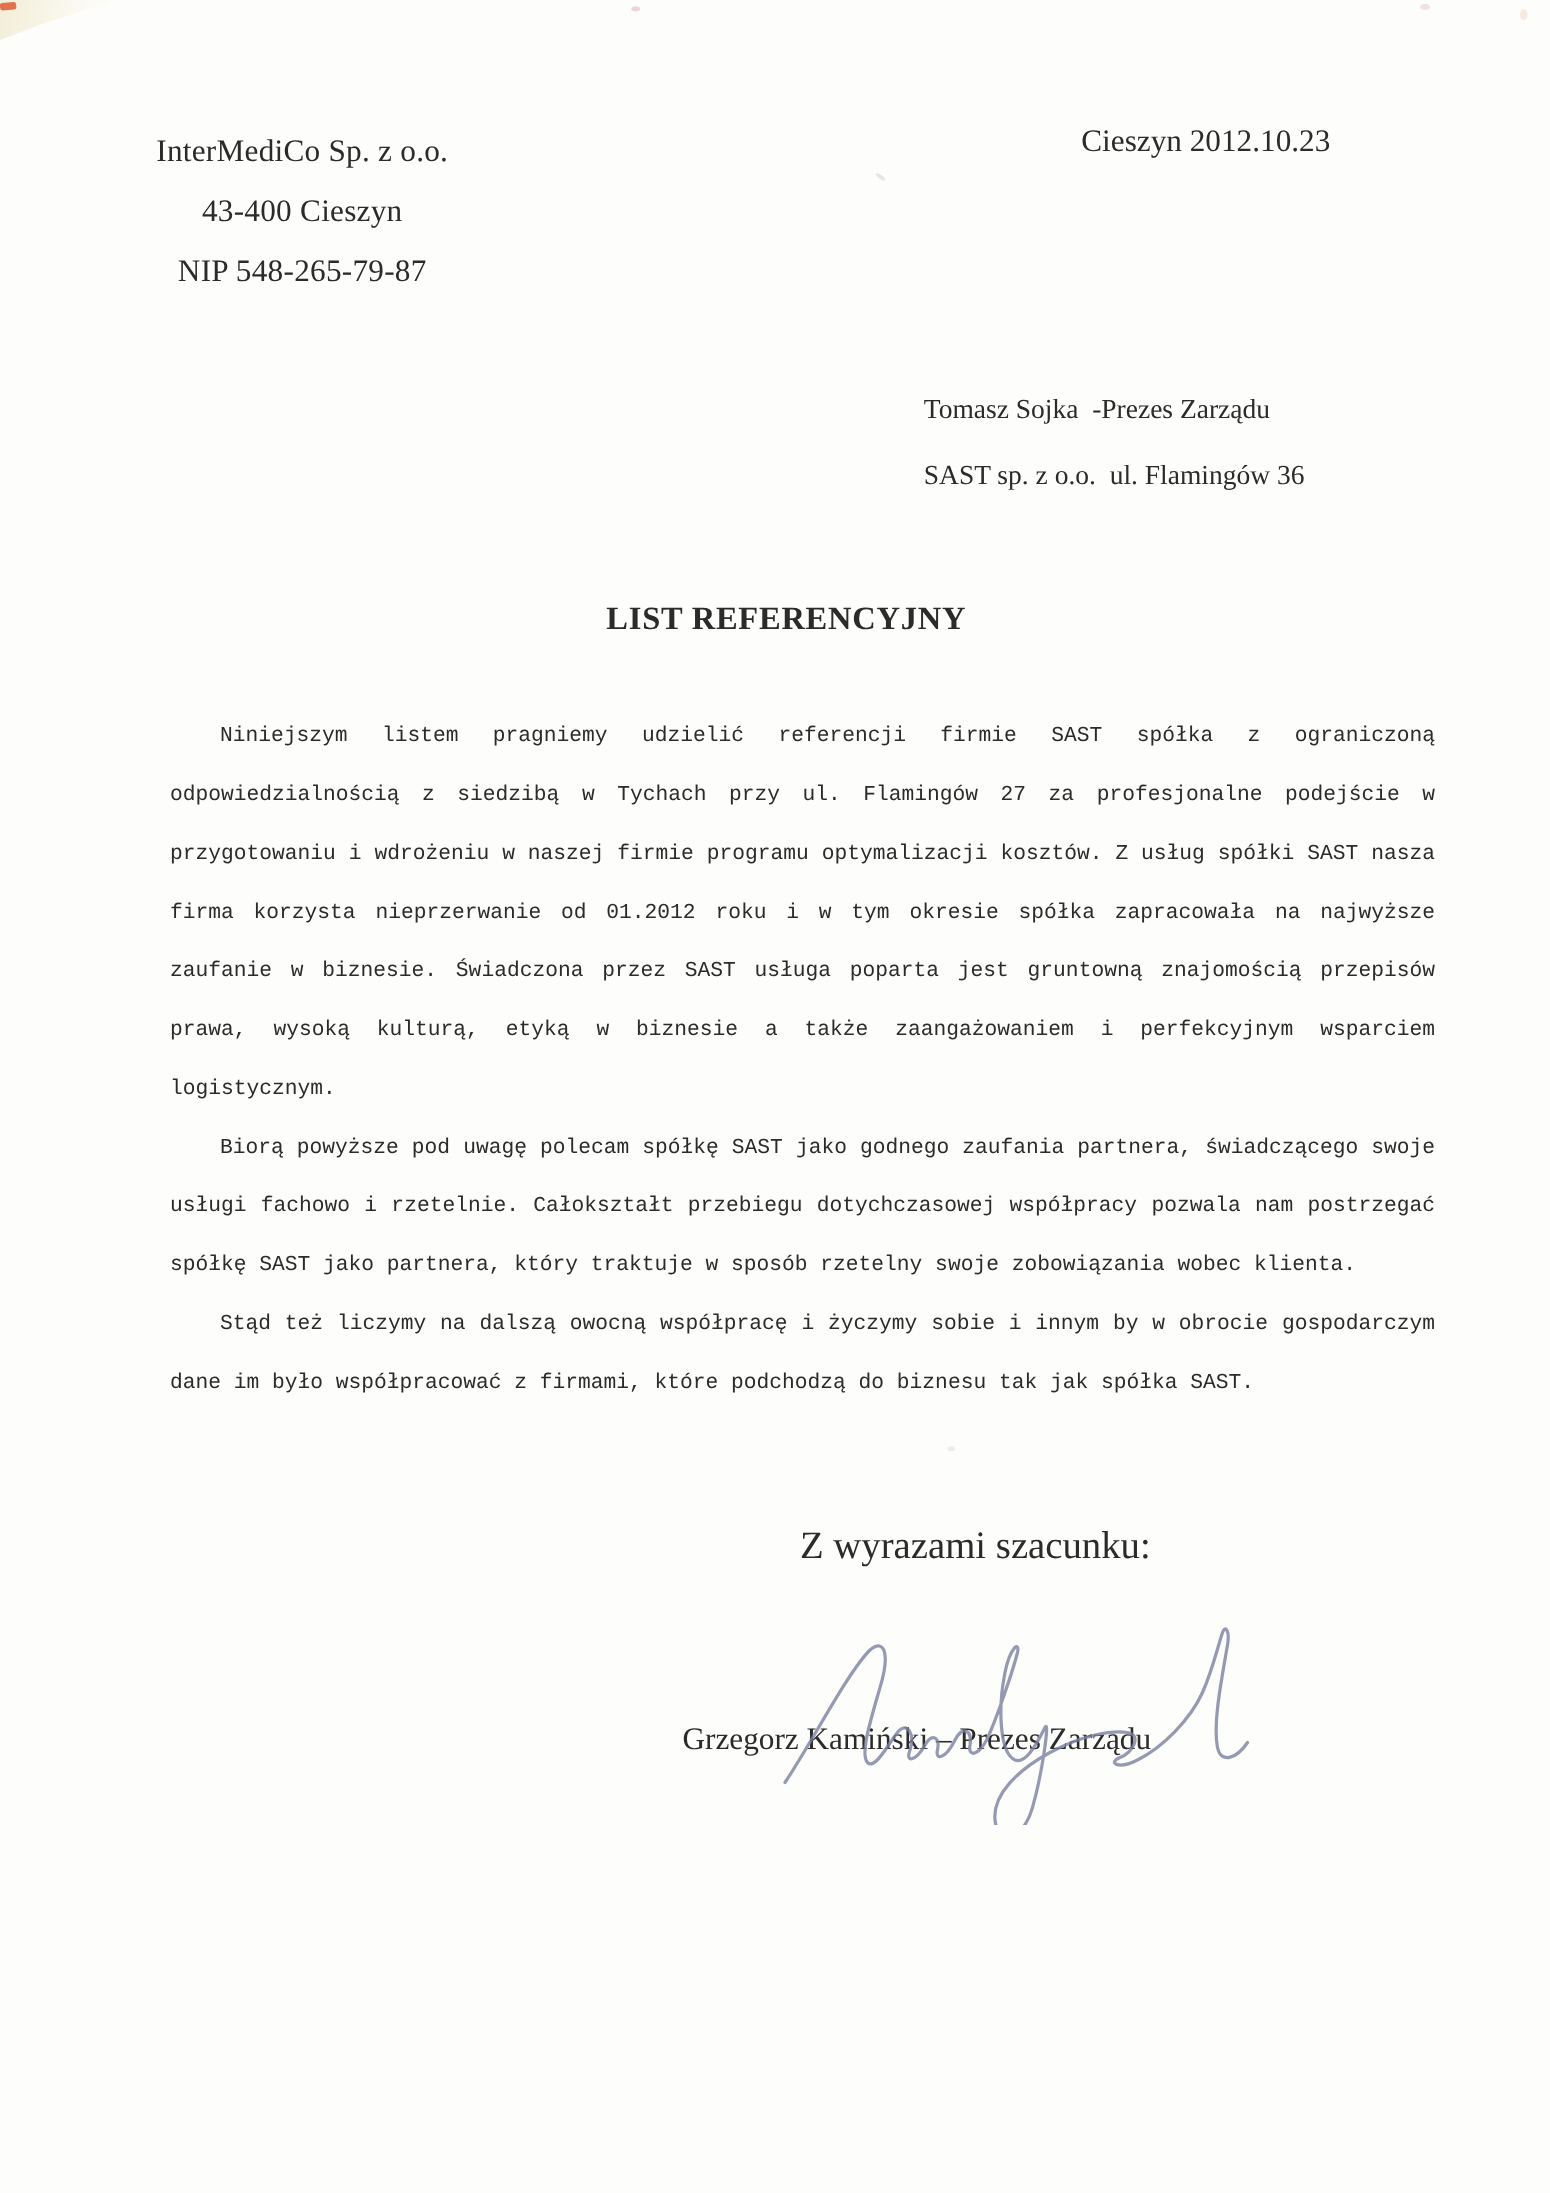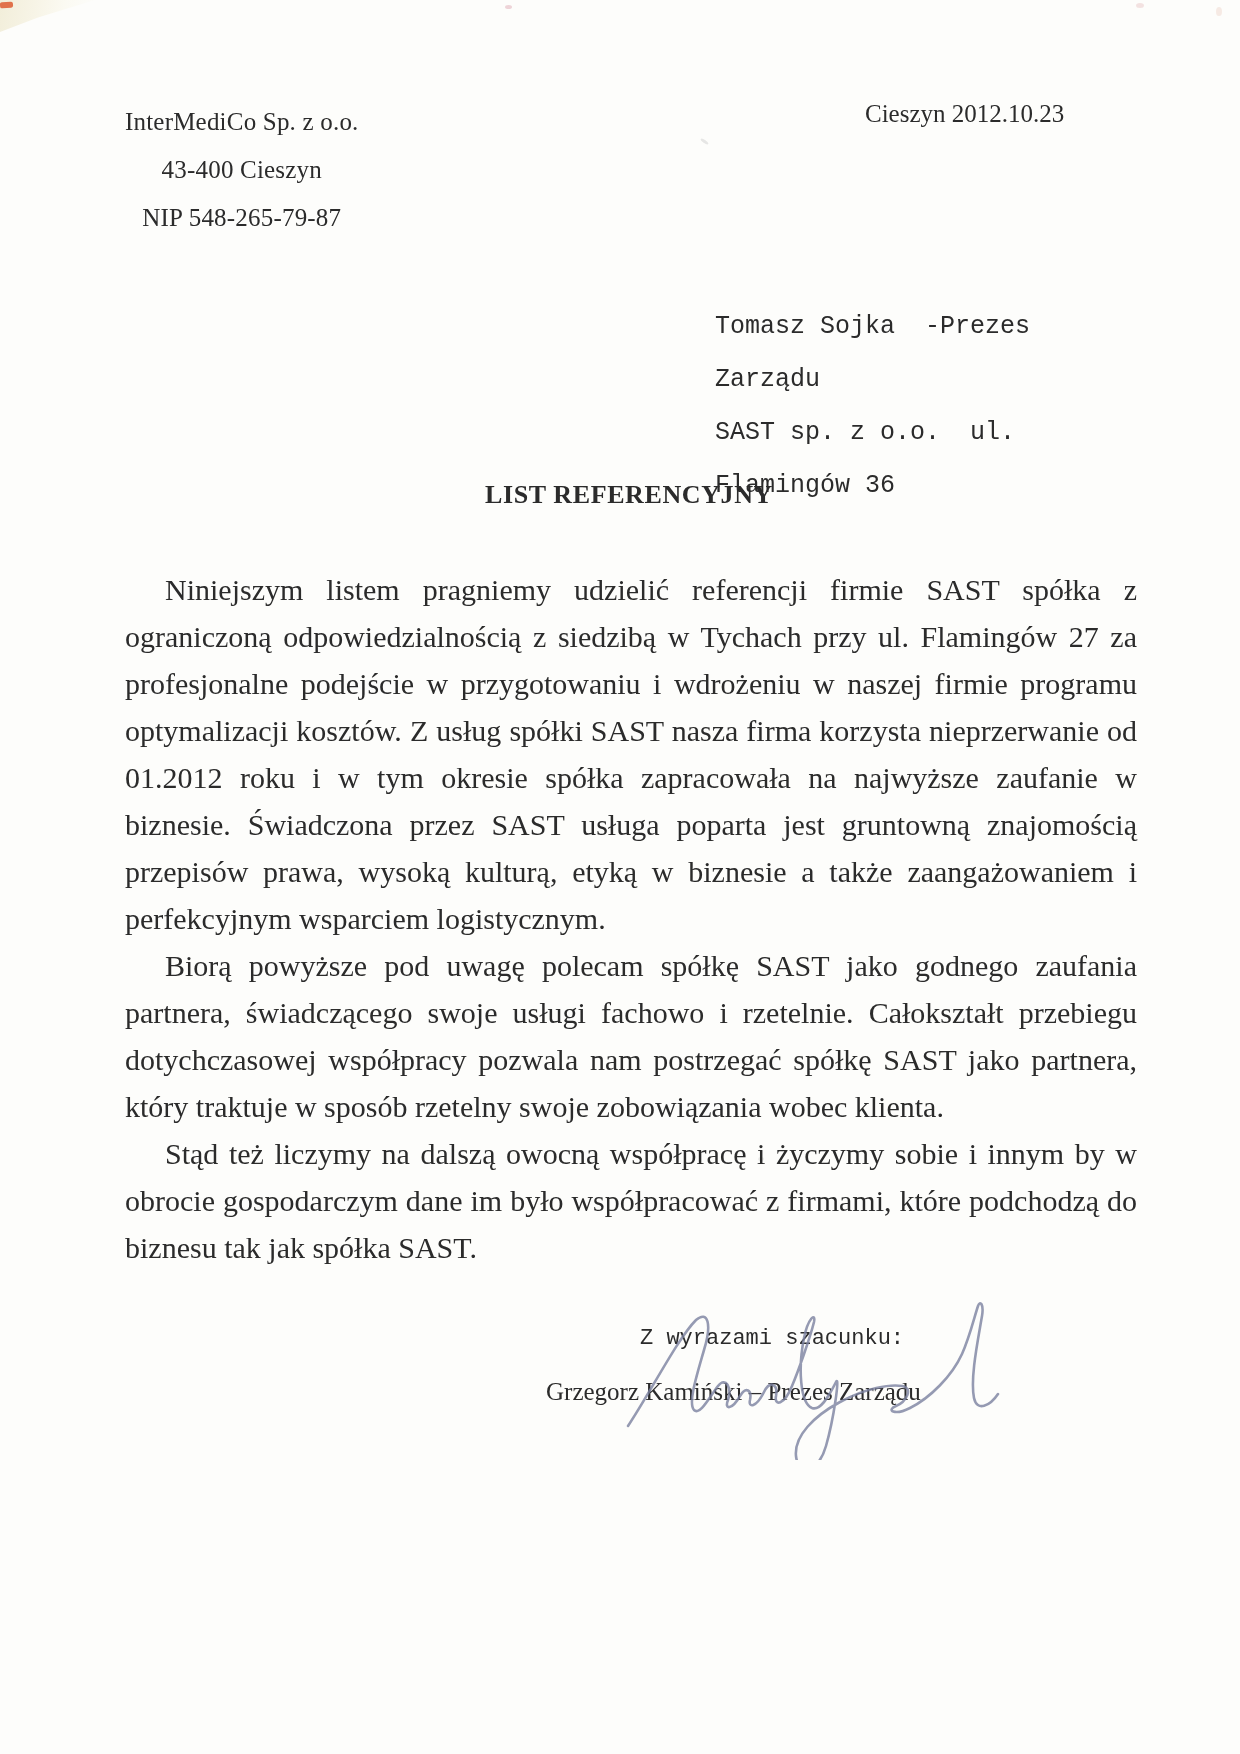--- a/index.html
+++ b/index.html
@@ -33,46 +33,47 @@
     position:absolute;left:125px;top:98px;
     font-size:25px;line-height:48px;
     letter-spacing:.2px;
     text-align:center;
   }
   .dateline{
     position:absolute;left:865px;top:100px;
     font-size:25px;
   }
   .recipient{
-    position:absolute;left:715px;top:300px;width:382px;
-    font-size:25px;line-height:53px;font-family:Liberation Mono, monospace;
+    position:absolute;left:739px;top:300px;width:382px;
+    font-size:22px;line-height:53px;
   }
   .recipient .rline{white-space:pre-wrap;}
   .recipient .rline.centered{text-align:center;}
 
   .letter-title{
     position:absolute;left:0;top:480px;width:1240px;
     text-align:center;
     font-size:26px;font-weight:bold;letter-spacing:.6px;
     padding-left:18px;box-sizing:border-box;
   }
 
   .body-text{
-    position:absolute;left:125px;top:566px;width:1012px;
-    font-size:30px;line-height:47px;
+    position:absolute;left:136px;top:566px;width:1012px;
+    font-size:17px;line-height:47px;
     text-align:justify;
+    font-family:Liberation Mono, monospace;
   }
   .body-text p{
     margin:0;
     text-indent:40px;
   }
 
   .closing-salutation{
-    position:absolute;left:640px;top:1326px;
-    font-size:22px;white-space:pre-wrap;font-family:Liberation Mono, monospace;
+    position:absolute;left:640px;top:1218px;
+    font-size:31px;white-space:pre-wrap;
   }
   .signatory-name{
     position:absolute;left:546px;top:1378px;
     font-size:25px;white-space:pre-wrap;
   }
   .signature-wrap{
     position:absolute;left:600px;top:1298px;width:440px;height:162px;
     z-index:5;pointer-events:none;opacity:.8;
   }
 </style>

